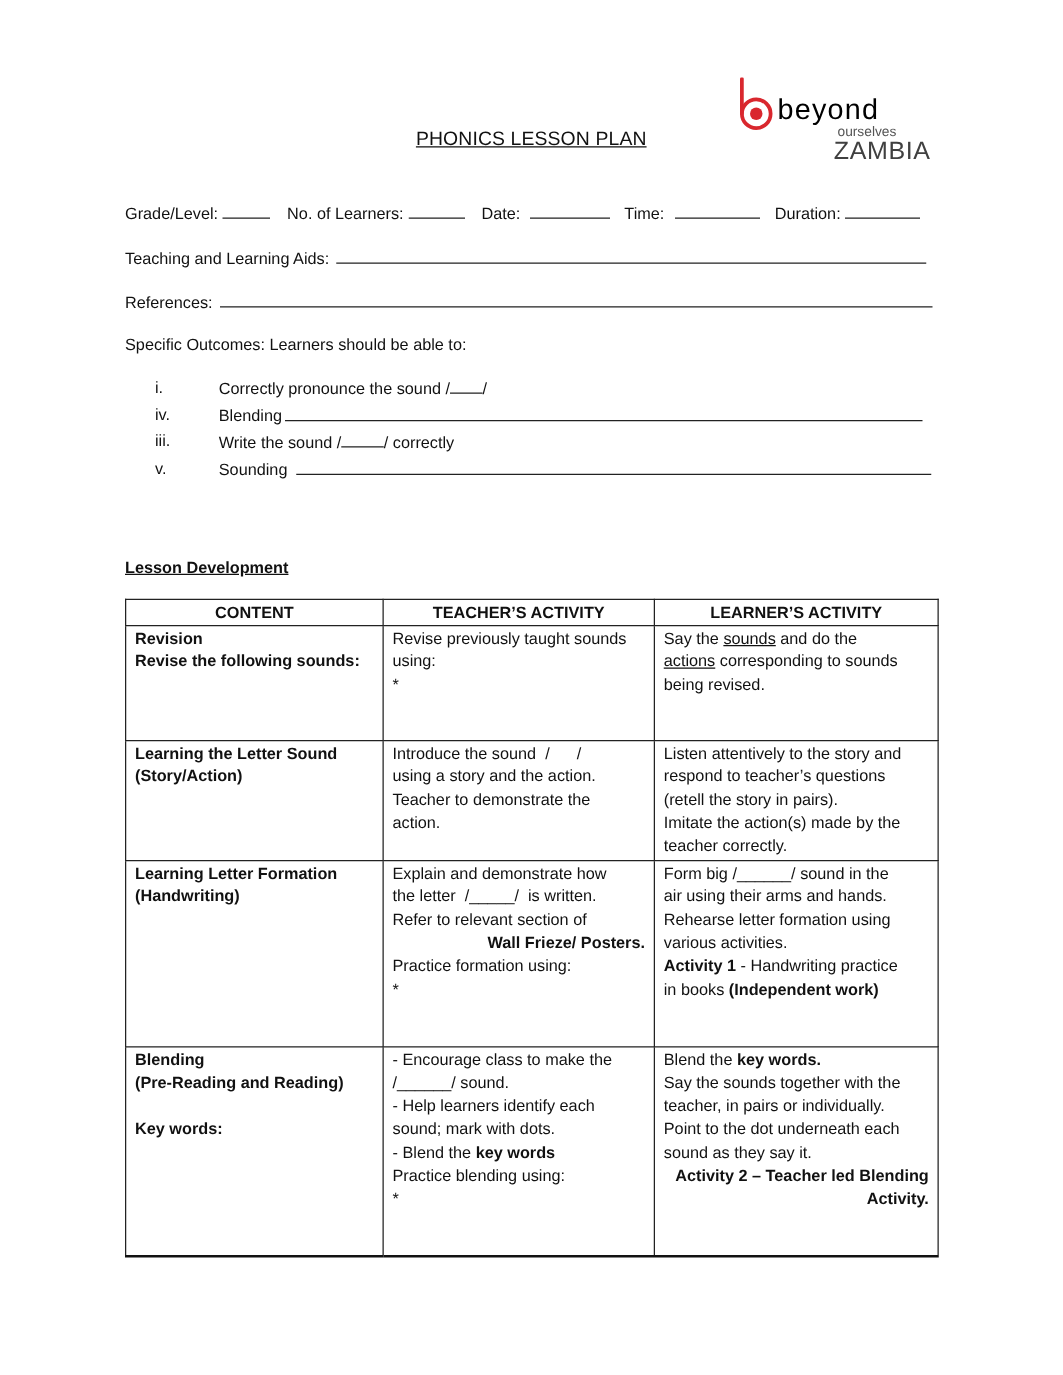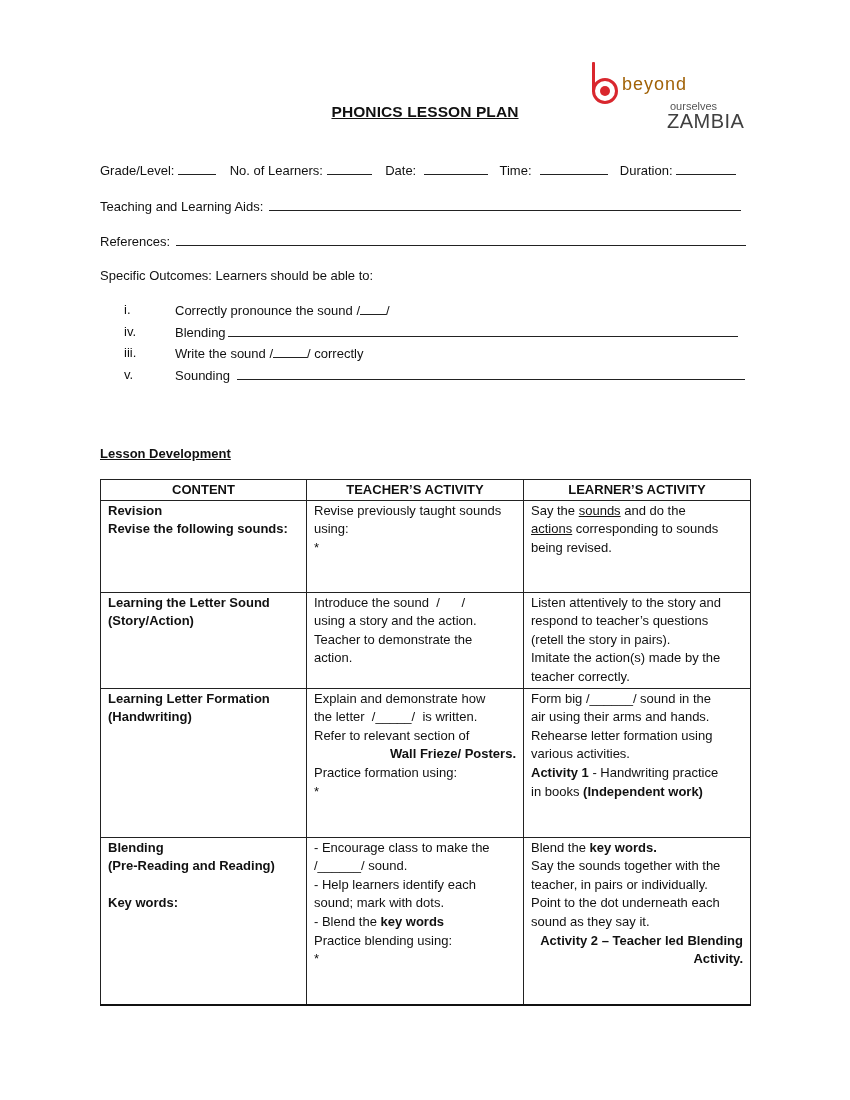--- a/index.html
+++ b/index.html
@@ -1,24 +1,24 @@
 <!DOCTYPE html>
 <html><head>
 <meta charset="utf-8">
 <style>
   html, body { margin: 0; padding: 0; background: #ffffff; }
   body { width: 850px; height: 1100px; position: relative; overflow: hidden;
          font-family: "Liberation Sans", "DejaVu Sans", sans-serif; color: #111; font-size: 13px; }
   .abs { position: absolute; }
-  .title { left: 0; width: 850px; top: 103px; text-align: center; font-weight: bold; font-size: 15.5px; text-decoration: underline; letter-spacing: 0.1px; }
+  .title { left: 0; width: 850px; top: 103px; text-align: center; font-weight: normal; font-size: 15.5px; text-decoration: underline; letter-spacing: 0.1px; }
   .logo { left: 592px; top: 62px; width: 150px; height: 78px; }
   .logo .b-ring { position: absolute; left: 0; top: 16px; width: 26px; height: 26px; border: 3px solid #d9272e; border-radius: 50%; box-sizing: border-box; }
   .logo .b-ring::after { content: ""; position: absolute; left: 5px; top: 5px; width: 10px; height: 10px; border-radius: 50%; background: #d9272e; }
   .logo .b-stem { position: absolute; left: 0; top: 0; width: 3px; height: 30px; background: #d9272e; border-radius: 1px; }
-  .logo .word { position: absolute; left: 30px; top: 12px; font-size: 18px; color: #a16207; letter-spacing: 1px; }
+  .logo .word { position: absolute; left: 30px; top: 12px; font-size: 23px; color: #000000; letter-spacing: 1px; }
   .logo .sub { position: absolute; left: 78px; top: 38px; font-size: 11px; color: #555; }
   .logo .zam { position: absolute; left: 75px; top: 48px; font-size: 20px; color: #404040; letter-spacing: 0.5px; }
   .line { left: 100px; font-size: 13px; white-space: nowrap; }
   .blank { display: inline-block; border-bottom: 1px solid #222; height: 12px; vertical-align: baseline; }
   .outcomes { left: 100px; top: 302px; width: 650px; }
   .outcome { position: relative; height: 21.5px; font-size: 13px; white-space: nowrap; }
   .outcome .num { position: absolute; left: 24px; }
   .outcome .txt { position: absolute; left: 75px; }
   .subhead { left: 100px; top: 446px; font-weight: bold; text-decoration: underline; font-size: 13px; }
   table.plan { position: absolute; left: 100px; top: 479px; width: 650px; border-collapse: collapse; table-layout: fixed; }

